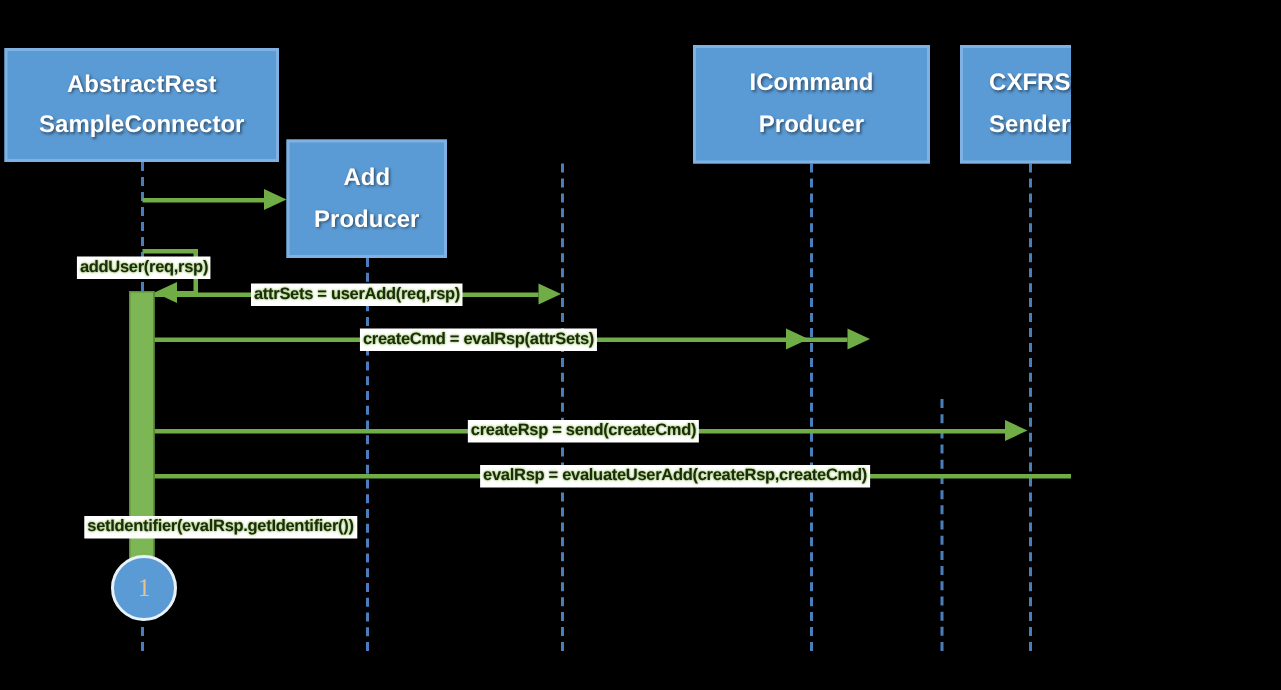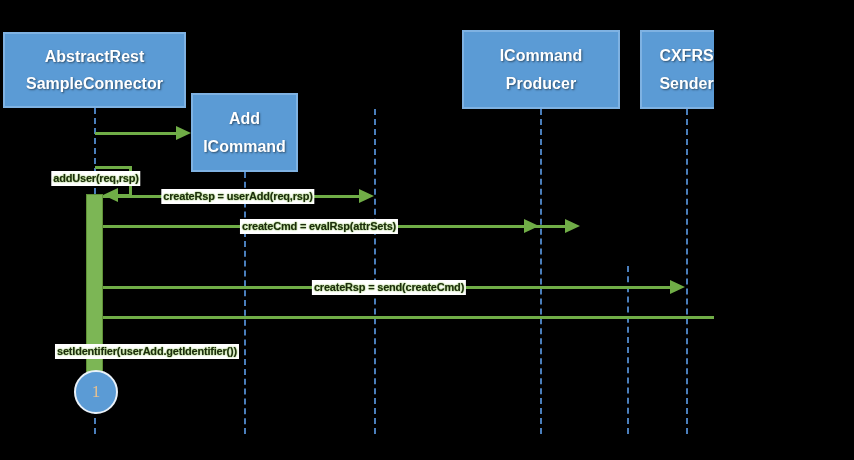--- a/index.html
+++ b/index.html
@@ -100,25 +100,26 @@
   <div class="activation" style="left:86px;top:172px;width:15px;height:178px"></div>
 
   <div class="box" style="left:3px;top:10px;width:183px;height:76px">AbstractRest
 SampleConnector</div>
   <div class="box" style="left:462px;top:8px;width:158px;height:79px">ICommand
 Producer</div>
   <div class="box" style="left:640px;top:8px;width:93px;height:79px">CXFRS
 Sender</div>
 
   <div class="box" style="left:191px;top:71px;width:107px;height:79px">Add
-ICommand</div>
+Producer</div>
 
   <div class="msg" style="left:96px;top:149px">addUser(req,rsp)</div>
-  <div class="msg" style="left:238px;top:167px">createRsp = userAdd(req,rsp)</div>
+  <div class="msg" style="left:238px;top:167px">attrSets = userAdd(req,rsp)</div>
   <div class="msg" style="left:319px;top:197px">createCmd = evalRsp(attrSets)</div>
   <div class="msg" style="left:389px;top:258px">createRsp = send(createCmd)</div>
-  <div class="msg" style="left:147px;top:322px">setIdentifier(userAdd.getIdentifier())</div>
+  <div class="msg" style="left:450px;top:288px">evalRsp = evaluateUserAdd(createRsp,createCmd)</div>
+  <div class="msg" style="left:147px;top:322px">setIdentifier(evalRsp.getIdentifier())</div>
 
   <div class="footnote" style="left:74px;top:348px">
     <span>1</span>
   </div>
 
 </div>
 
 </body></html>

